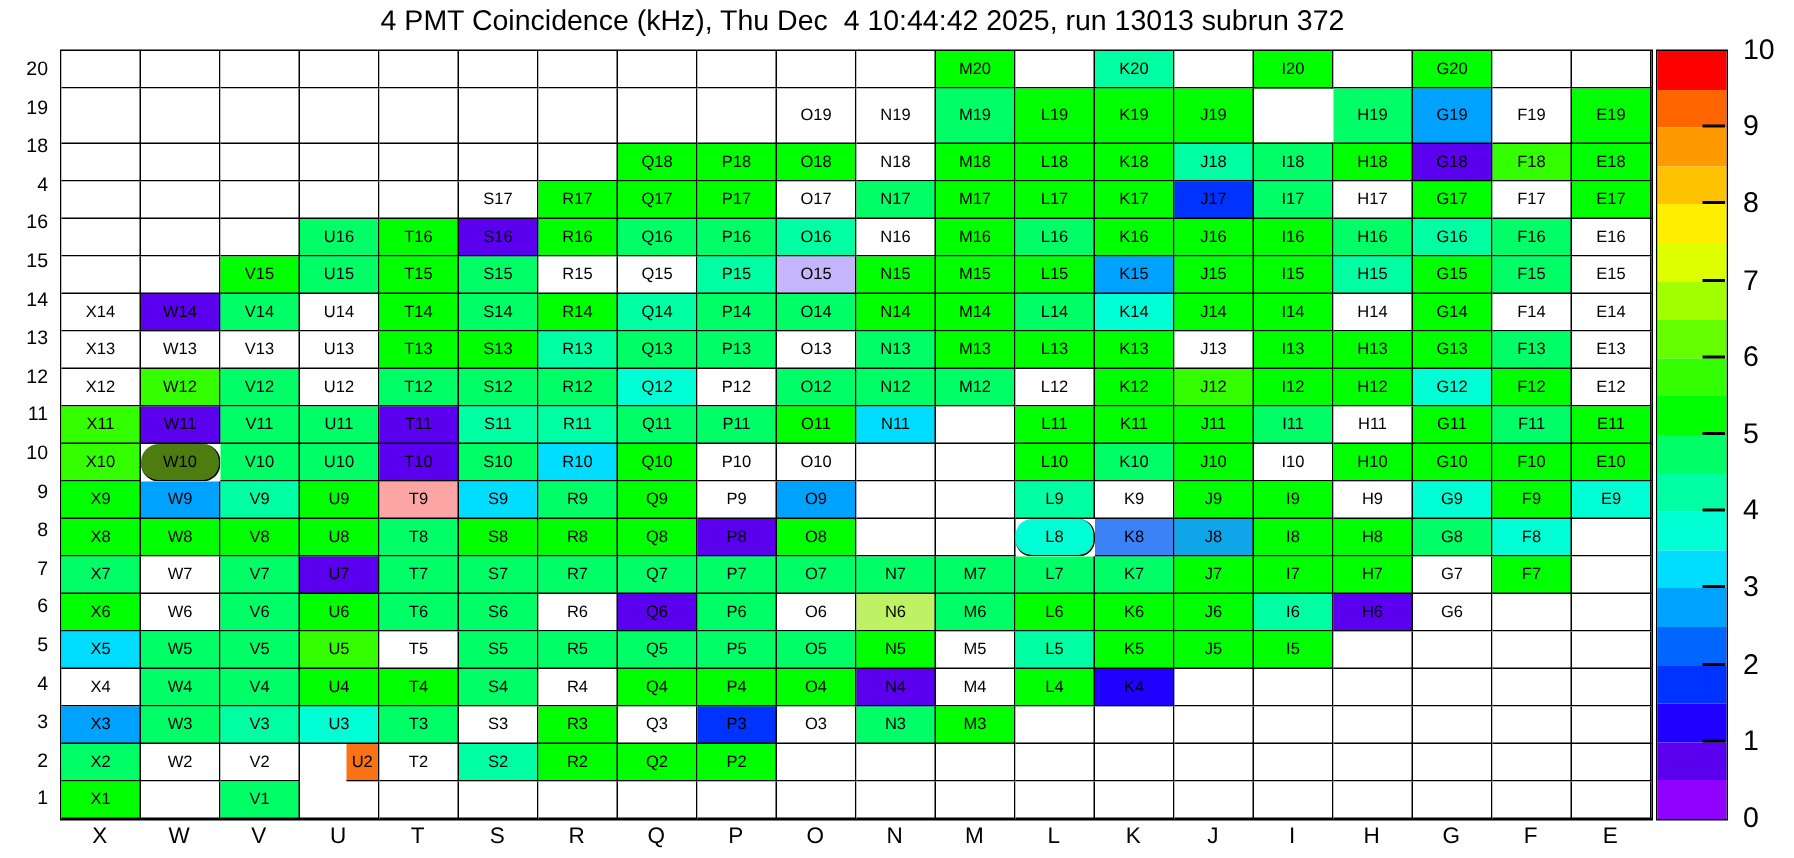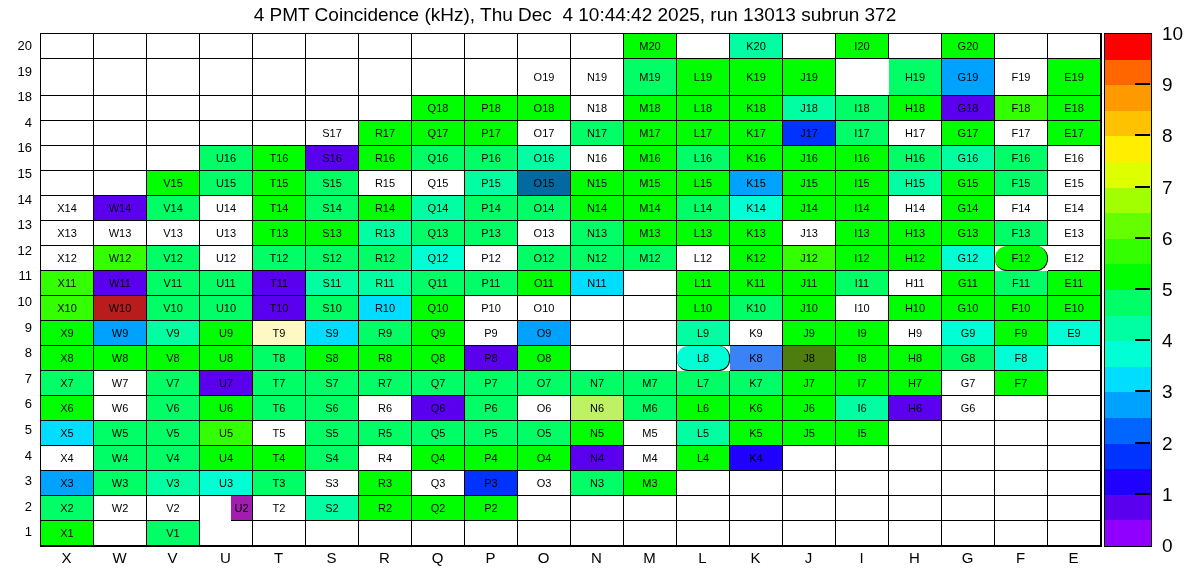--- a/index.html
+++ b/index.html
@@ -157,21 +157,21 @@
       <div class="cell">E16</div>
       <div class="cell"></div>
       <div class="cell"></div>
       <div class="cell" style="background: rgb(0, 255, 0);">V15</div>
       <div class="cell" style="background: rgb(0, 255, 102);">U15</div>
       <div class="cell" style="background: rgb(0, 255, 0);">T15</div>
       <div class="cell" style="background: rgb(0, 255, 102);">S15</div>
       <div class="cell">R15</div>
       <div class="cell">Q15</div>
       <div class="cell" style="background: rgb(0, 255, 162);">P15</div>
-      <div class="cell" style="background: #0369a1;">O15</div>
+      <div class="cell" style="background: #c4b5fd;">O15</div>
       <div class="cell" style="background: rgb(0, 255, 0);">N15</div>
       <div class="cell" style="background: rgb(0, 255, 0);">M15</div>
       <div class="cell" style="background: rgb(0, 255, 0);">L15</div>
       <div class="cell" style="background: rgb(0, 162, 255);">K15</div>
       <div class="cell" style="background: rgb(0, 255, 0);">J15</div>
       <div class="cell" style="background: rgb(0, 255, 0);">I15</div>
       <div class="cell" style="background: rgb(0, 255, 162);">H15</div>
       <div class="cell" style="background: rgb(0, 255, 0);">G15</div>
       <div class="cell" style="background: rgb(0, 255, 102);">F15</div>
       <div class="cell">E15</div>
@@ -226,21 +226,21 @@
       <div class="cell">P12</div>
       <div class="cell" style="background: rgb(0, 255, 102);">O12</div>
       <div class="cell" style="background: rgb(0, 255, 102);">N12</div>
       <div class="cell" style="background: rgb(0, 255, 102);">M12</div>
       <div class="cell">L12</div>
       <div class="cell" style="background: rgb(0, 255, 0);">K12</div>
       <div class="cell" style="background: rgb(51, 255, 0);">J12</div>
       <div class="cell" style="background: rgb(0, 255, 0);">I12</div>
       <div class="cell" style="background: rgb(0, 255, 0);">H12</div>
       <div class="cell" style="background: rgb(0, 255, 212);">G12</div>
-      <div class="cell" style="background: rgb(0, 255, 0); border-radius: 12px;">F12</div>
+      <div class="cell" style="background: rgb(0, 255, 0);">F12</div>
       <div class="cell">E12</div>
       <div class="cell" style="background: rgb(51, 255, 0);">X11</div>
       <div class="cell" style="background: rgb(90, 0, 238);">W11</div>
       <div class="cell" style="background: rgb(0, 255, 102);">V11</div>
       <div class="cell" style="background: rgb(0, 255, 102);">U11</div>
       <div class="cell" style="background: rgb(90, 0, 238);">T11</div>
       <div class="cell" style="background: rgb(0, 255, 162);">S11</div>
       <div class="cell" style="background: rgb(0, 255, 162);">R11</div>
       <div class="cell" style="background: rgb(0, 255, 102);">Q11</div>
       <div class="cell" style="background: rgb(0, 255, 102);">P11</div>
@@ -249,21 +249,21 @@
       <div class="cell"></div>
       <div class="cell" style="background: rgb(0, 255, 0);">L11</div>
       <div class="cell" style="background: rgb(0, 255, 0);">K11</div>
       <div class="cell" style="background: rgb(0, 255, 0);">J11</div>
       <div class="cell" style="background: rgb(0, 255, 102);">I11</div>
       <div class="cell">H11</div>
       <div class="cell" style="background: rgb(0, 255, 0);">G11</div>
       <div class="cell" style="background: rgb(0, 255, 102);">F11</div>
       <div class="cell" style="background: rgb(0, 255, 0);">E11</div>
       <div class="cell" style="background: rgb(51, 255, 0);">X10</div>
-      <div class="cell" style="background: #b91c1c;">W10</div>
+      <div class="cell" style="background: #4d7c0f; border-radius: 12px;">W10</div>
       <div class="cell" style="background: rgb(0, 255, 102);">V10</div>
       <div class="cell" style="background: rgb(0, 255, 102);">U10</div>
       <div class="cell" style="background: rgb(90, 0, 238);">T10</div>
       <div class="cell" style="background: rgb(0, 255, 102);">S10</div>
       <div class="cell" style="background: rgb(0, 221, 255);">R10</div>
       <div class="cell" style="background: rgb(0, 255, 0);">Q10</div>
       <div class="cell">P10</div>
       <div class="cell">O10</div>
       <div class="cell"></div>
       <div class="cell"></div>
@@ -272,21 +272,21 @@
       <div class="cell" style="background: rgb(0, 255, 0);">J10</div>
       <div class="cell">I10</div>
       <div class="cell" style="background: rgb(0, 255, 0);">H10</div>
       <div class="cell" style="background: rgb(0, 255, 0);">G10</div>
       <div class="cell" style="background: rgb(0, 255, 0);">F10</div>
       <div class="cell" style="background: rgb(0, 255, 0);">E10</div>
       <div class="cell" style="background: rgb(0, 255, 0);">X9</div>
       <div class="cell" style="background: rgb(0, 162, 255);">W9</div>
       <div class="cell" style="background: rgb(0, 255, 162);">V9</div>
       <div class="cell" style="background: rgb(0, 255, 0);">U9</div>
-      <div class="cell" style="background: #fef9c3;">T9</div>
+      <div class="cell" style="background: #fca5a5;">T9</div>
       <div class="cell" style="background: rgb(0, 221, 255);">S9</div>
       <div class="cell" style="background: rgb(0, 255, 102);">R9</div>
       <div class="cell" style="background: rgb(0, 255, 0);">Q9</div>
       <div class="cell">P9</div>
       <div class="cell" style="background: rgb(0, 162, 255);">O9</div>
       <div class="cell"></div>
       <div class="cell"></div>
       <div class="cell" style="background: rgb(0, 255, 162);">L9</div>
       <div class="cell">K9</div>
       <div class="cell" style="background: rgb(0, 255, 0);">J9</div>
@@ -302,21 +302,21 @@
       <div class="cell" style="background: rgb(0, 255, 102);">T8</div>
       <div class="cell" style="background: rgb(0, 255, 0);">S8</div>
       <div class="cell" style="background: rgb(0, 255, 0);">R8</div>
       <div class="cell" style="background: rgb(0, 255, 0);">Q8</div>
       <div class="cell" style="background: rgb(90, 0, 238);">P8</div>
       <div class="cell" style="background: rgb(0, 255, 0);">O8</div>
       <div class="cell"></div>
       <div class="cell"></div>
       <div class="cell" style="background: rgb(0, 255, 212); border-radius: 11px;">L8</div>
       <div class="cell" style="background: #3b82f6;">K8</div>
-      <div class="cell" style="background: #4d7c0f;">J8</div>
+      <div class="cell" style="background: #0ea5e9;">J8</div>
       <div class="cell" style="background: rgb(0, 255, 0);">I8</div>
       <div class="cell" style="background: rgb(0, 255, 0);">H8</div>
       <div class="cell" style="background: rgb(0, 255, 102);">G8</div>
       <div class="cell" style="background: rgb(0, 255, 212);">F8</div>
       <div class="cell"></div>
       <div class="cell" style="background: rgb(0, 255, 102);">X7</div>
       <div class="cell">W7</div>
       <div class="cell" style="background: rgb(0, 255, 102);">V7</div>
       <div class="cell" style="background: rgb(90, 0, 238);">U7</div>
       <div class="cell" style="background: rgb(0, 255, 102);">T7</div>
@@ -411,21 +411,21 @@
       <div class="cell"></div>
       <div class="cell"></div>
       <div class="cell"></div>
       <div class="cell"></div>
       <div class="cell"></div>
       <div class="cell"></div>
       <div class="cell"></div>
       <div class="cell" style="background: rgb(0, 255, 102);">X2</div>
       <div class="cell">W2</div>
       <div class="cell">V2</div>
-      <div class="cell" style="background: #a21caf; margin-left: 31px;">U2</div>
+      <div class="cell" style="background: #f97316; margin-left: 31px;">U2</div>
       <div class="cell">T2</div>
       <div class="cell" style="background: rgb(0, 255, 162);">S2</div>
       <div class="cell" style="background: rgb(0, 255, 0);">R2</div>
       <div class="cell" style="background: rgb(0, 255, 0);">Q2</div>
       <div class="cell" style="background: rgb(0, 255, 0);">P2</div>
       <div class="cell"></div>
       <div class="cell"></div>
       <div class="cell"></div>
       <div class="cell"></div>
       <div class="cell"></div>

